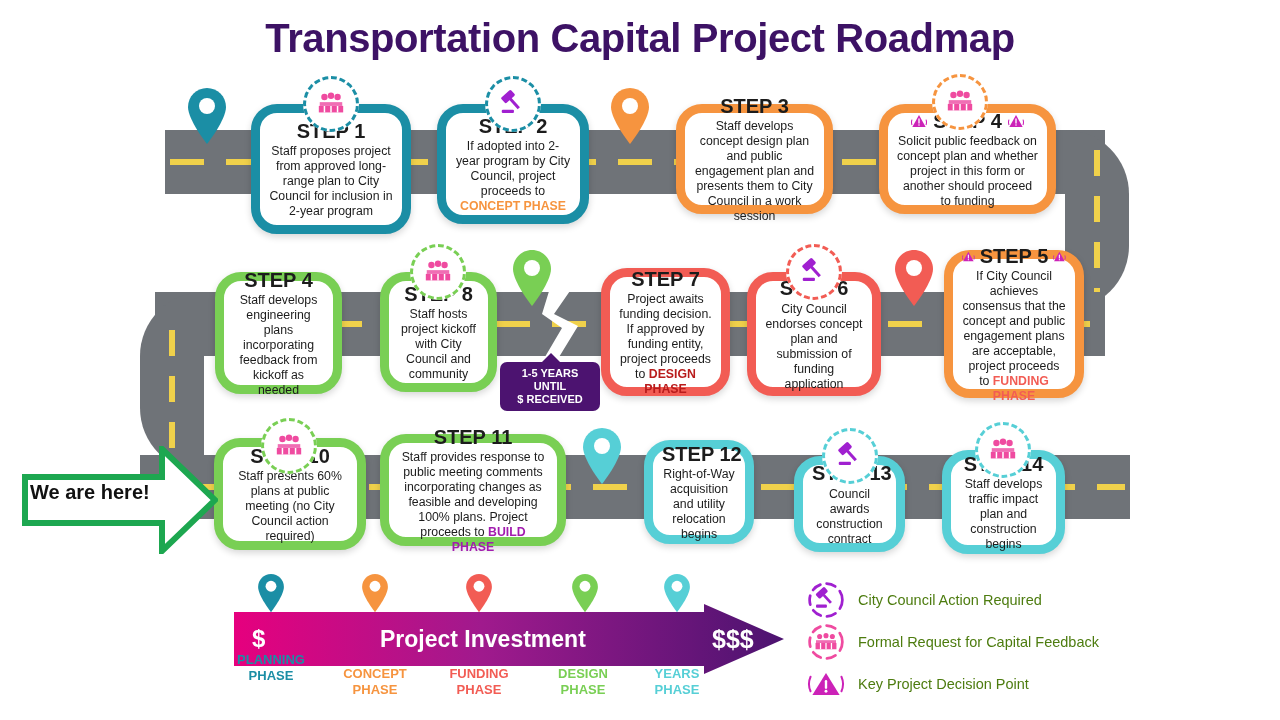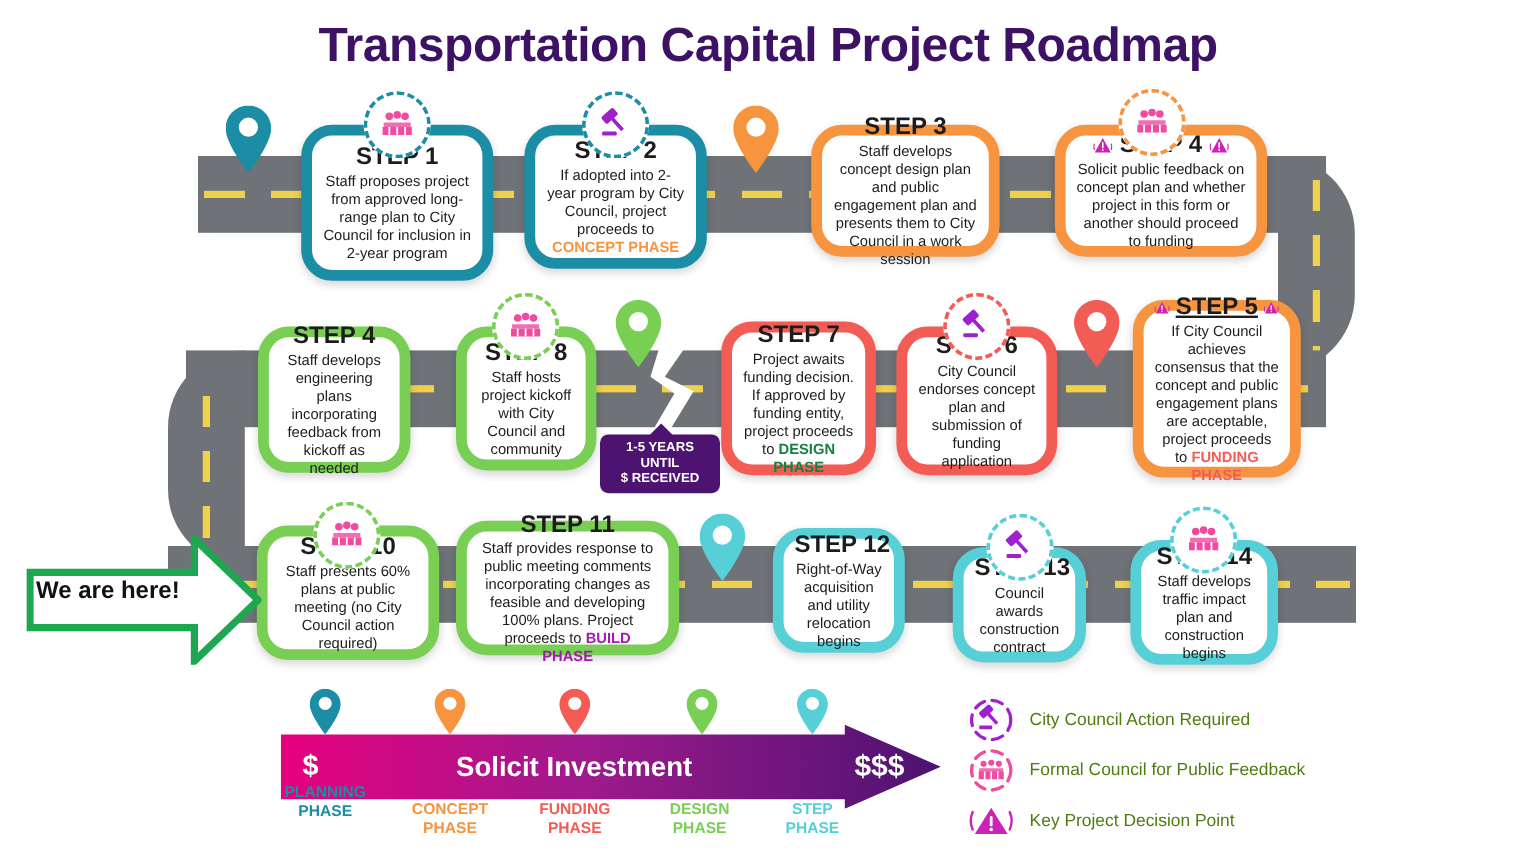--- a/index.html
+++ b/index.html
@@ -230,21 +230,21 @@
       <circle cx="9" cy="8.5" r="3.4" fill="#ef4ba0"></circle>
       <circle cx="16" cy="7.2" r="3.4" fill="#ef4ba0"></circle>
       <circle cx="23" cy="8.5" r="3.4" fill="#ef4ba0"></circle>
       <path d="M4 14h24v4H4z" fill="#f06eb4"></path>
       <path d="M3 18h26v7H3z" fill="#ef4ba0"></path>
       <path d="M9 18v7M16 18v7M23 18v7" stroke="#ffffff" stroke-width="1.6"></path>
     </svg>
   </div>
 
   <div class="step b-orange" style="left:944px; top:250px; width:140px; height:148px;">
-    <div class="num" style="display:flex;align-items:center;justify-content:center;gap:5px;text-decoration:underline;">
+    <div class="num" style="display:flex;align-items:center;justify-content:center;gap:5px;">
       <svg width="15" height="15" viewBox="0 0 24 24">
         <path d="M12 3 L22 21 H2 Z" fill="#cc22b8"></path>
         <path d="M12 9v6" stroke="#ffffff" stroke-width="2" stroke-linecap="round"></path>
         <circle cx="12" cy="18" r="1.1" fill="#ffffff"></circle>
         <path d="M1.5 18 Q0 14 1.5 10" stroke="#cc22b8" stroke-width="1.6" fill="none"></path>
         <path d="M22.5 18 Q24 14 22.5 10" stroke="#cc22b8" stroke-width="1.6" fill="none"></path>
       </svg>
       <span class="num">STEP 5</span>
       <svg width="15" height="15" viewBox="0 0 24 24">
         <path d="M12 3 L22 21 H2 Z" fill="#cc22b8"></path>
@@ -267,21 +267,21 @@
       <g transform="rotate(-42 16 14)">
         <rect x="9" y="2" width="14" height="8" rx="1.6" fill="#a020d0"></rect>
         <rect x="14.6" y="9" width="3.2" height="14" fill="#a020d0"></rect>
       </g>
       <rect x="4" y="22" width="13" height="3.6" rx="1.2" fill="#a020d0"></rect>
     </svg>
   </div>
 
   <div class="step b-red" style="left:601px; top:268px; width:129px; height:128px;">
     <div class="num">STEP 7</div>
-    <div class="body"><span>Project awaits funding decision. If approved by funding entity, project proceeds to </span><span class="phase-tag" style="color:#15803d">DESIGN PHASE</span></div>
+    <div class="body"><span>Project awaits funding decision. If approved by funding entity, project proceeds to </span><span class="phase-tag" style="color:#b91c1c">DESIGN PHASE</span></div>
   </div>
 
   <div class="step b-green" style="left:380px; top:272px; width:117px; height:120px;">
     <div class="num">STEP 8</div>
     <div class="body">Staff hosts project kickoff with City Council and community</div>
   </div>
   <div class="badge r-green" style="left:410px; top:244px;">
     <span class="ring"></span>
     <svg viewBox="0 0 32 32">
       <circle cx="9" cy="8.5" r="3.4" fill="#ef4ba0"></circle>
@@ -369,21 +369,21 @@
     <defs>
       <linearGradient id="investGrad" x1="0" y1="0" x2="1" y2="0">
         <stop offset="0%" stop-color="#e6007e"></stop>
         <stop offset="45%" stop-color="#a01a8d"></stop>
         <stop offset="100%" stop-color="#4c1370"></stop>
       </linearGradient>
     </defs>
     <path d="M0 8 H470 V0 L550 35 L470 70 V62 H0 Z" fill="url(#investGrad)"></path>
   </svg>
   <div class="invest-text" style="left:252px; top:625px; font-size:24px;">$</div>
-  <div class="invest-text" style="left:380px; top:626px; font-size:23px;">Solicit Investment</div>
+  <div class="invest-text" style="left:380px; top:626px; font-size:23px;">Project Investment</div>
   <div class="invest-text" style="left:712px; top:625px; font-size:25px;">$$$</div>
 
   <svg class="pin" style="left:258px; top:574px;" width="26" height="38" viewBox="0 0 38 56">
     <path d="M19 0 C8.5 0 0 8.5 0 19 C0 32 19 56 19 56 C19 56 38 32 38 19 C38 8.5 29.5 0 19 0 Z" fill="#1b8ea5"></path>
     <circle cx="19" cy="18" r="8" fill="#ffffff"></circle>
   </svg>
   <div class="phase-label" style="left:216px; top:652px; color:#1b8ea5;">
     <div>PLANNING</div>
     <div>PHASE</div>
   </div>
@@ -413,21 +413,21 @@
   <div class="phase-label" style="left:528px; top:666px; color:#79cf54;">
     <div>DESIGN</div>
     <div>PHASE</div>
   </div>
 
   <svg class="pin" style="left:664px; top:574px;" width="26" height="38" viewBox="0 0 38 56">
     <path d="M19 0 C8.5 0 0 8.5 0 19 C0 32 19 56 19 56 C19 56 38 32 38 19 C38 8.5 29.5 0 19 0 Z" fill="#56cfd6"></path>
     <circle cx="19" cy="18" r="8" fill="#ffffff"></circle>
   </svg>
   <div class="phase-label" style="left:622px; top:666px; color:#56cfd6;">
-    <div>STEP</div>
+    <div>YEARS</div>
     <div>PHASE</div>
   </div>
 
   <div class="legend-item" style="left:806px; top:580px;">
     <span class="legend-ic">
       <svg viewBox="0 0 44 44">
         <circle cx="22" cy="22" r="18" fill="none" stroke="#a020d0" stroke-width="3" stroke-dasharray="10 7" stroke-linecap="round"></circle>
         <g transform="rotate(-42 22 20)">
           <rect x="16" y="9" width="13" height="7" rx="1.6" fill="#a020d0"></rect>
           <rect x="21" y="15.5" width="3" height="12" fill="#a020d0"></rect>
@@ -443,21 +443,21 @@
       <svg viewBox="0 0 44 44">
         <circle cx="22" cy="22" r="18" fill="none" stroke="#ef4ba0" stroke-width="3" stroke-dasharray="10 7" stroke-linecap="round"></circle>
         <circle cx="15" cy="16" r="2.8" fill="#ef4ba0"></circle>
         <circle cx="22" cy="15" r="2.8" fill="#ef4ba0"></circle>
         <circle cx="29" cy="16" r="2.8" fill="#ef4ba0"></circle>
         <path d="M11 20h22v3.4H11z" fill="#f06eb4"></path>
         <path d="M10.5 23h23v7h-23z" fill="#ef4ba0"></path>
         <path d="M16 23v7M22 23v7M28 23v7" stroke="#ffffff" stroke-width="1.4"></path>
       </svg>
     </span>
-    <span class="legend-txt">Formal Council for Public Feedback</span>
+    <span class="legend-txt">Formal Request for Capital Feedback</span>
   </div>
 
   <div class="legend-item" style="left:806px; top:664px;">
     <span class="legend-ic">
       <svg viewBox="0 0 44 44">
         <path d="M22 10 L37 34 H7 Z" fill="#cc22b8"></path>
         <path d="M22 19v7" stroke="#ffffff" stroke-width="2.6" stroke-linecap="round"></path>
         <circle cx="22" cy="30" r="1.6" fill="#ffffff"></circle>
         <path d="M5 30 Q1.5 22 5 14" stroke="#cc22b8" stroke-width="2.2" fill="none" stroke-linecap="round"></path>
         <path d="M39 30 Q42.5 22 39 14" stroke="#cc22b8" stroke-width="2.2" fill="none" stroke-linecap="round"></path>

